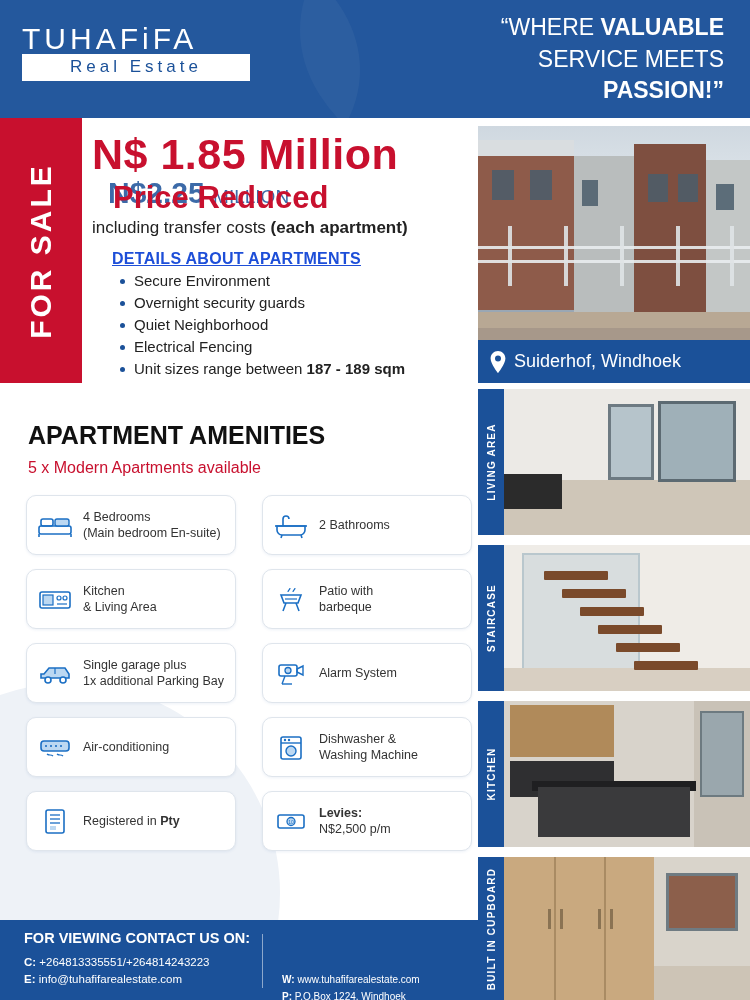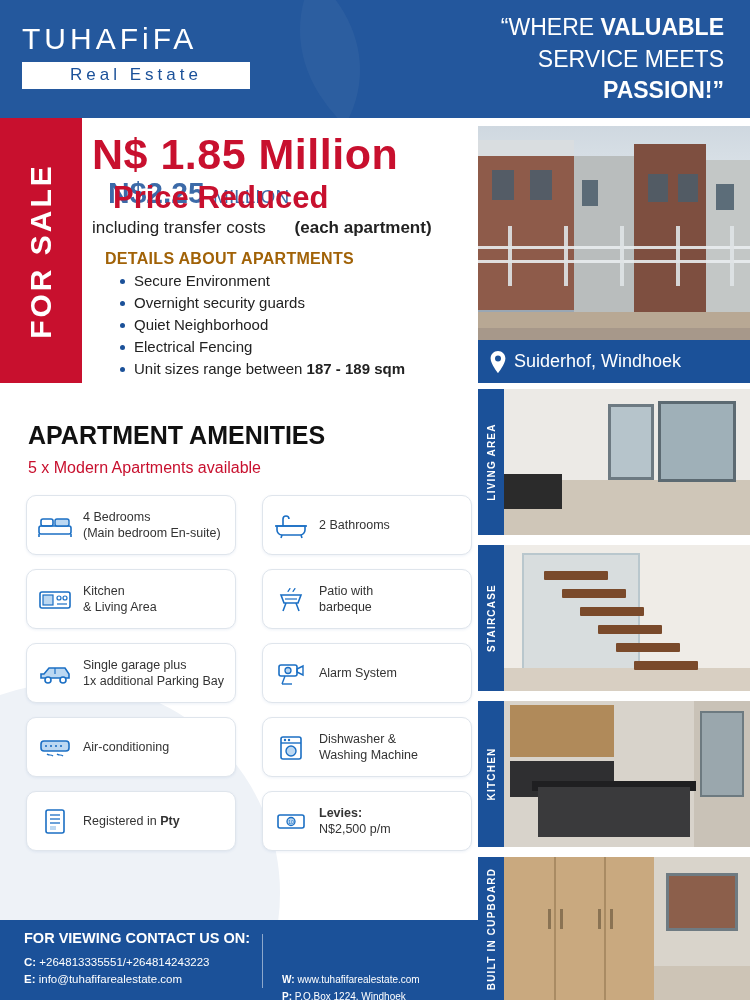--- a/index.html
+++ b/index.html
@@ -32,21 +32,21 @@
     background: rgba(255,255,255,0.04);
   }
   .brand {
     position: absolute; left: 22px; top: 24px; width: 250px;
   }
   .brand-name {
     color: #ffffff; font-size: 30px; letter-spacing: 4px;
     font-weight: normal; line-height: 1;
   }
   .brand-sub {
-    margin-top: 8px; background: #ffffff; color: #1b5199;
+    background: #ffffff; color: #1b5199;
     font-size: 17px; letter-spacing: 4px; text-align: center;
     padding: 3px 0 4px; width: 228px;
   }
   .tagline {
     position: absolute; right: 26px; top: 12px; width: 300px;
     text-align: right; color: #ffffff; line-height: 1.38;
     font-size: 23px;
   }
   .tagline .l1 { display: block; }
   .tagline .l2 { display: block; }
@@ -80,25 +80,26 @@
   }
   .price-old .small { font-size: 19px; font-weight: normal; }
   .price-reduced {
     position: absolute; left: 113px; top: 62px;
     color: #c8102e; font-size: 31px; font-weight: bold;
   }
   .price-note {
     position: absolute; left: 92px; top: 100px;
     color: #222; font-size: 17px;
   }
-  .price-note b { font-weight: bold; margin-left: 24px; }
+  .price-note b { font-weight: bold; }
   .details-title {
-    position: absolute; left: 105px; top: 132px;
-    color: #a16207; font-size: 16px; font-weight: bold;
+    position: absolute; left: 112px; top: 132px;
+    color: #1d4ed8; font-size: 16px; font-weight: bold;
     letter-spacing: 0.3px;
+    text-decoration: underline;
   }
   .details-list {
     position: absolute; left: 118px; top: 152px;
     list-style: none;
   }
   .details-list li {
     position: relative; padding-left: 16px;
     color: #222; font-size: 15px; line-height: 22px;
   }
   .details-list li:before {

